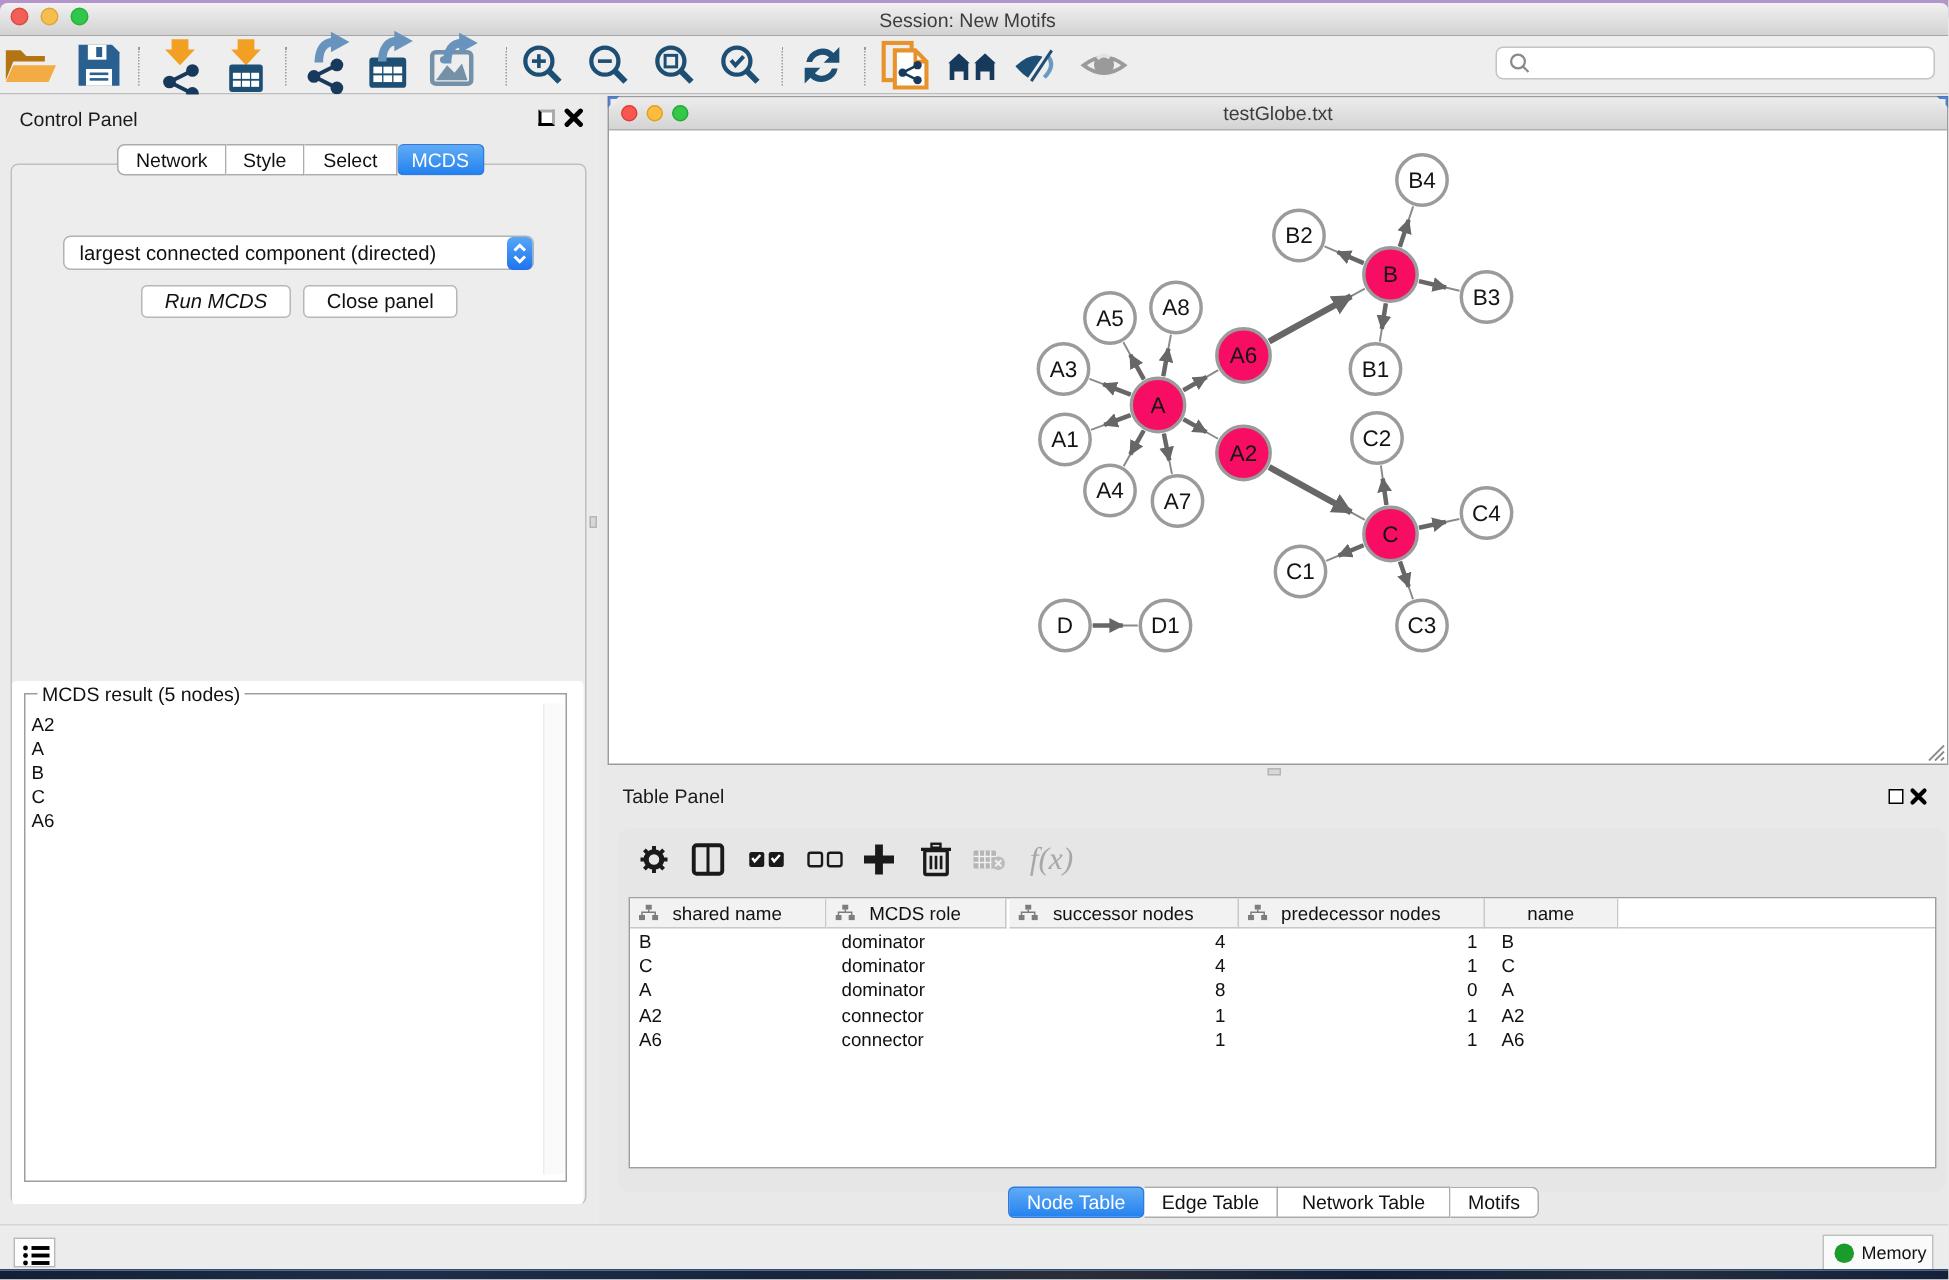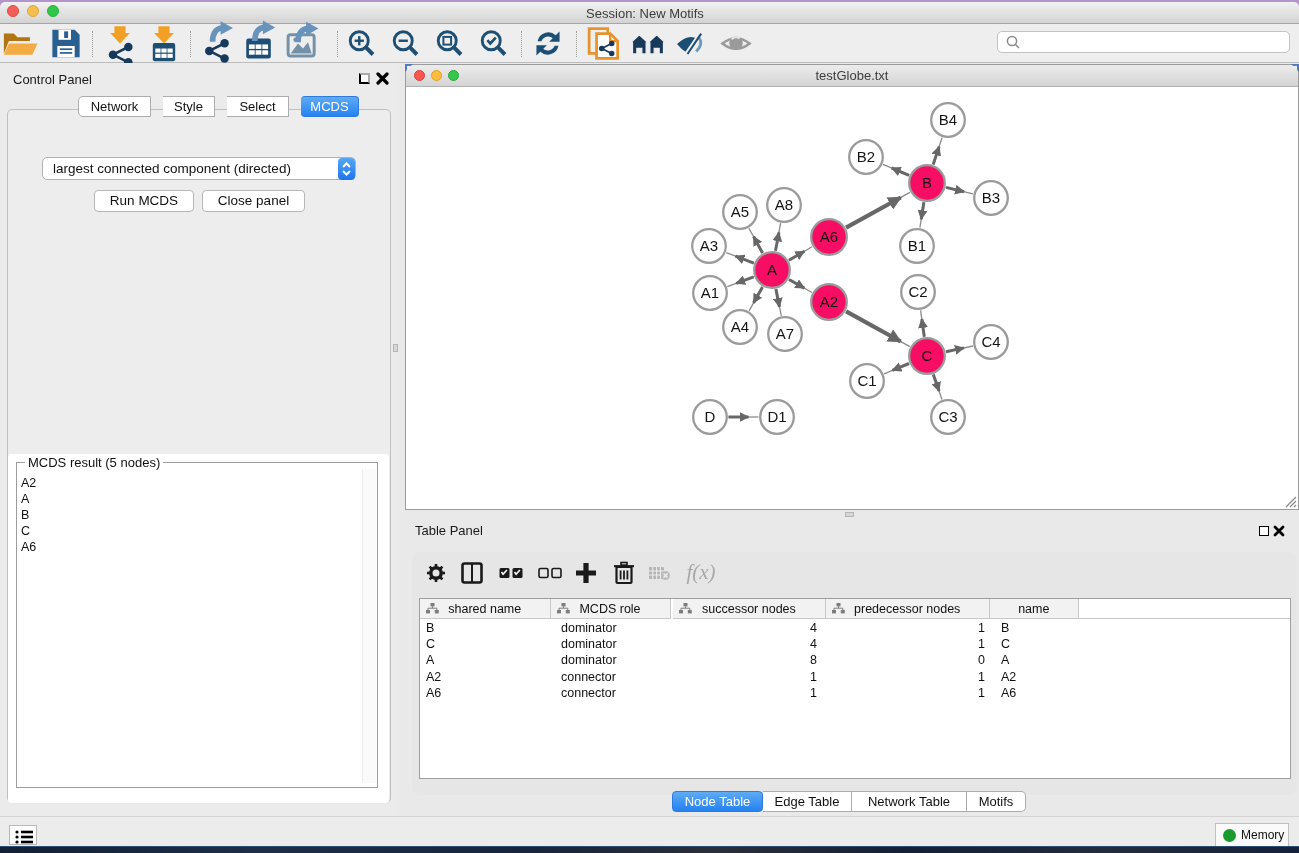--- a/index.html
+++ b/index.html
@@ -21,21 +21,21 @@
   .tsep { position:absolute; top:6px; height:26px; width:0; border-left:1px dotted #9a9a9a; }
   #searchbox { position:absolute; left:997px; top:6px; width:293px; height:22px; background:#fff;
     border:1px solid #c3c3c3; border-radius:5px; }
 
   
   #cpanel { left:0; top:63px; width:399px; height:784px; background:#ebebeb; }
   #cpanel .hdr { position:absolute; left:13px; top:9px; font-size:13px; color:#1a1a1a; }
   #cp-box { position:absolute; left:7px; top:46px; width:384px; height:694px;
     border:1px solid #c0c0c0; border-radius:5px; background:#ecedec; }
   
-  #cp-tabs { position:absolute; left:78px; top:33px; height:21px; display:flex; z-index:3;gap:12px; }
+  #cp-tabs { position:absolute; left:78px; top:33px; height:21px; display:flex; z-index:3; }
   .seg { height:21px; background:#ffffff; border:1px solid #acacac; border-left:none;
          font-size:13px; color:#111; text-align:center; line-height:19px; }
   .seg.first { border-left:1px solid #acacac; border-radius:5px 0 0 5px; }
   .seg.last  { border-radius:0 5px 5px 0; }
   .seg.active { background:linear-gradient(#5fabf5,#2482ef); color:#fff; border-color:#2e7ade; border-radius:4px; }
   #opt-label { position:absolute; left:0; top:73px; width:399px; text-align:center; font-size:13px; color:#111; }
   #dropdown { position:absolute; left:42px; top:94px; width:314px; height:23px; background:#fff;
     border:1px solid #b2b2b2; border-radius:5px; font-size:13.5px; color:#111; line-height:22px; padding-left:10px;}
   #stepper { position:absolute; left:338px; top:95px; width:17px; height:22px; border-radius:4px;
     background:linear-gradient(#55a7f5,#1f74ee); }
@@ -241,21 +241,21 @@
     <div class="seg first" style="width:73px;">Network</div>
     <div class="seg" style="width:52px;">Style</div>
     <div class="seg" style="width:62px;">Select</div>
     <div class="seg last active" style="width:58px;">MCDS</div>
   </div>
   <div id="dropdown">largest connected component (directed)</div>
   <div id="stepper"><svg width="17" height="22">
         <path d="M5 9 L8.5 5.5 L12 9" fill="none" stroke="#fff" stroke-width="2"></path>
         <path d="M5 13 L8.5 16.5 L12 13" fill="none" stroke="#fff" stroke-width="2"></path>
       </svg></div>
-  <div class="btn" style="left:94px;top:127px;width:100px;">Run MCDS</div>
+  <div class="btn" style="left:94px;top:127px;width:100px;font-style:italic;">Run MCDS</div>
   <div class="btn" style="left:202px;top:127px;width:103px;">Close panel</div>
   <div id="results-white">
     <div id="fieldset">
       <div class="legend">MCDS result (5 nodes)</div>
       <div id="mlist">A2<br>A<br>B<br>C<br>A6</div>
       <div id="mscroll"></div>
     </div>
   </div>
 </div>
 

